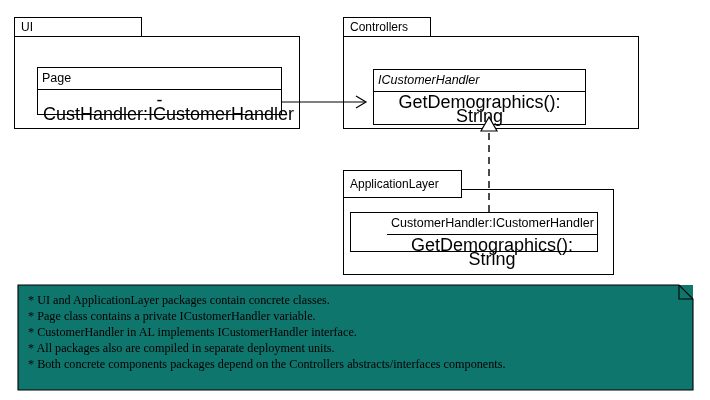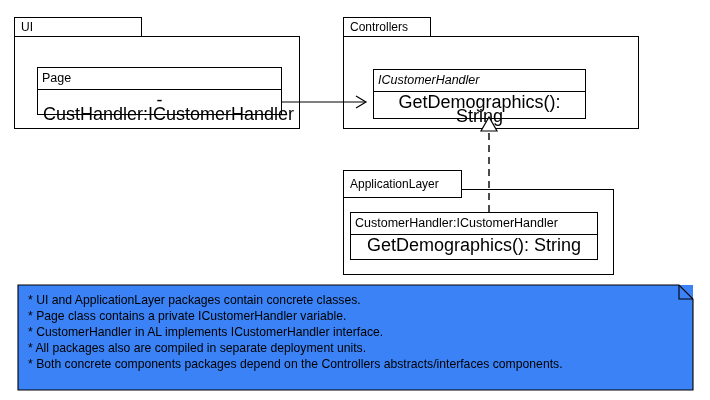--- a/index.html
+++ b/index.html
@@ -58,22 +58,23 @@
   .cls-row {
     box-sizing: border-box;
     text-align: center;
     padding: 3px 5px 4px 5px;
     font-size: 18px;
     line-height: 14px;
   }
   .note {
     position: absolute;
     box-sizing: border-box;
-    background: #3b82f6;
+    background: #0f766e;
     z-index: 5;
+    font-family: Liberation Serif, serif;
   }
   .note-text {
     position: absolute;
     left: 10px;
     top: 7px;
     line-height: 16.5px;
     font-size: 12.2px;
     white-space: pre;
   }
   svg.overlay {
@@ -99,31 +100,31 @@
   <div class="cls" style="left:37px; top:67px; width:245px; height:48px;">
     <div class="cls-name">Page</div>
     <div class="cls-row">-CustHandler:ICustomerHandler</div>
   </div>
 
   <div class="pkg-tab" style="left:343px; top:17px; width:88px; height:20px;">
     <span>Controllers</span>
   </div>
   <div class="pkg-body" style="left:343px; top:36px; width:296px; height:93px;"></div>
 
-  <div class="cls" style="left:373px; top:69px; width:213px; height:50px;">
+  <div class="cls" style="left:373px; top:69px; width:213px; height:56px;">
     <div class="cls-name italic">ICustomerHandler</div>
     <div class="cls-row">GetDemographics(): String</div>
   </div>
 
   <div class="pkg-tab" style="left:343px; top:170px; width:119px; height:28px;">
     <span>ApplicationLayer</span>
   </div>
   <div class="pkg-body" style="left:343px; top:189px; width:271px; height:86px;"></div>
 
-  <div class="cls" style="left:350px; top:212px; width:248px; height:48px;">
+  <div class="cls" style="left:350px; top:212px; width:248px; height:40px;padding-left:36px;">
     <div class="cls-name">CustomerHandler:ICustomerHandler</div>
     <div class="cls-row">GetDemographics(): String</div>
   </div>
 
   <div class="note" style="left:18px; top:285px; width:675px; height:105px;">
     <div class="note-text" style="top:7px;">* UI and ApplicationLayer packages contain concrete classes.</div>
     <div class="note-text" style="top:23px;">* Page class contains a private ICustomerHandler variable.</div>
     <div class="note-text" style="top:55px;">* All packages also are compiled in separate deployment units.</div>
     <div class="note-text" style="top:39px;">* CustomerHandler in AL implements ICustomerHandler interface.</div>
     <div class="note-text" style="top:71px;">* Both concrete components packages depend on the Controllers abstracts/interfaces components.</div>

